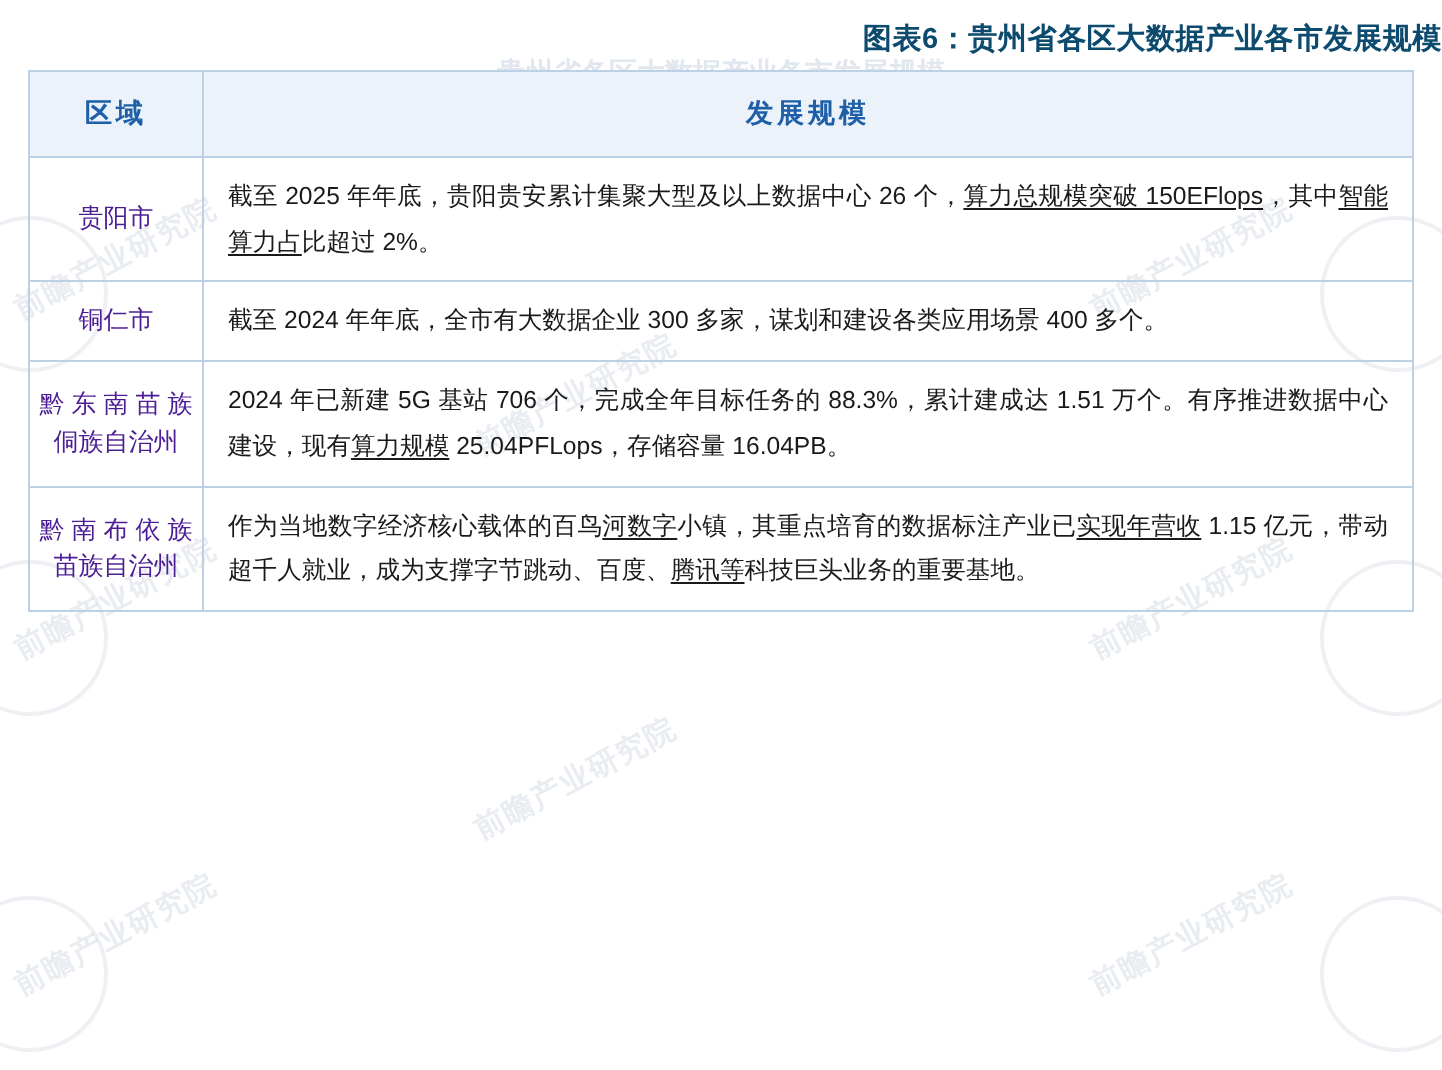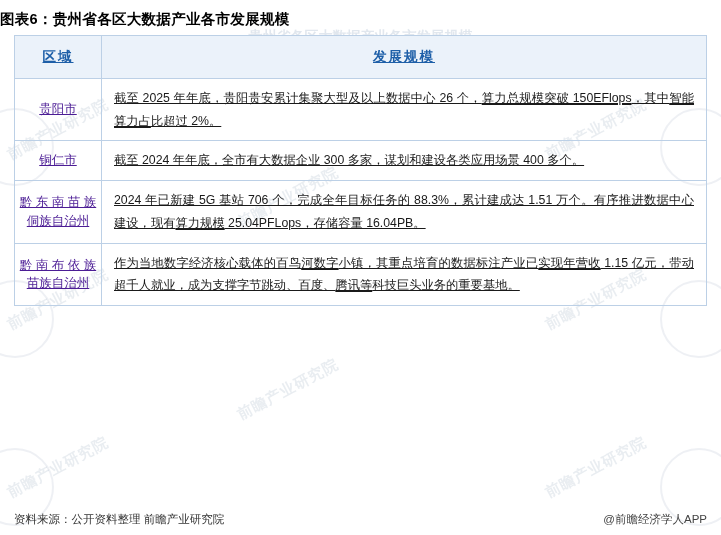--- a/index.html
+++ b/index.html
@@ -41,28 +41,29 @@
     position: absolute;
     width: 74px;
     height: 74px;
     border-radius: 50%;
     border: 2px solid rgba(120, 140, 170, 0.13);
     pointer-events: none;
     z-index: 5;
   }
   
   .title {
-    text-align: left;
+    text-align: right;
     font-size: 14.5px;
     font-weight: bold;
-    color: #000000;
+    color: #0c4a6e;
     padding: 10px 0 6px 0;
     letter-spacing: 0.3px;
     position: relative;
     z-index: 10;
+    margin-left: 34px;
   }
   .ghost-title {
     position: absolute;
     top: 28px;
     left: 0;
     right: 0;
     text-align: center;
     font-size: 14px;
     font-weight: bold;
     color: rgba(90, 120, 160, 0.18);
@@ -77,21 +78,20 @@
   }
   table.data {
     width: 100%;
     border-collapse: collapse;
     table-layout: fixed;
     background: transparent;
   }
   table.data th, table.data td {
     border: 1px solid #bcd0e6;
     vertical-align: middle;
-    text-decoration: underline;
   }
   thead th {
     background: #ebf2fa;
     color: #1e5fa8;
     font-size: 13.5px;
     font-weight: bold;
     height: 40px;
     letter-spacing: 2px;
   }
   th.col-region { width: 84px; }
@@ -159,24 +159,20 @@
             <td class="detail"><span>2024 年已新建 5G 基站 706 个，完成全年目标任务的 88.3%，累计建成达 1.51 万个。有序推进数据中心建设，现有</span><span class="u">算力规模</span><span> 25.04PFLops，存储容量 16.04PB。</span></td>
           </tr>
           <tr>
             <td class="region">黔 南 布 依 族 苗族自治州</td>
             <td class="detail"><span>作为当地数字经济核心载体的百鸟</span><span class="u">河数字</span><span>小镇，其重点培育的数据标注产业已</span><span class="u">实现年营收</span><span> 1.15 亿元，带动超千人就业，成为支撑字节跳动、百度、</span><span class="u">腾讯等</span><span>科技巨头业务的重要基地。</span></td>
           </tr>
         </tbody>
     </table>
   </div>
 
-  <div class="footer">
-    <div class="left">资料来源：公开资料整理 前瞻产业研究院</div>
-    <div class="right">@前瞻经济学人APP</div>
-  </div>
 
   <div class="wm-ring" style="left:-24px; top:108px;"></div>
   <div class="wm-ring" style="left:-24px; top:280px;"></div>
   <div class="wm-ring" style="left:-24px; top:448px;"></div>
   <div class="wm-ring" style="left:660px; top:108px;"></div>
   <div class="wm-ring" style="left:660px; top:280px;"></div>
   <div class="wm-ring" style="left:660px; top:448px;"></div>
 
 <div class="wm rot" style="left: 2px; top: 120px;">前瞻产业研究院</div>
     <div class="wm rot" style="left: 540px; top: 120px;">前瞻产业研究院</div>

